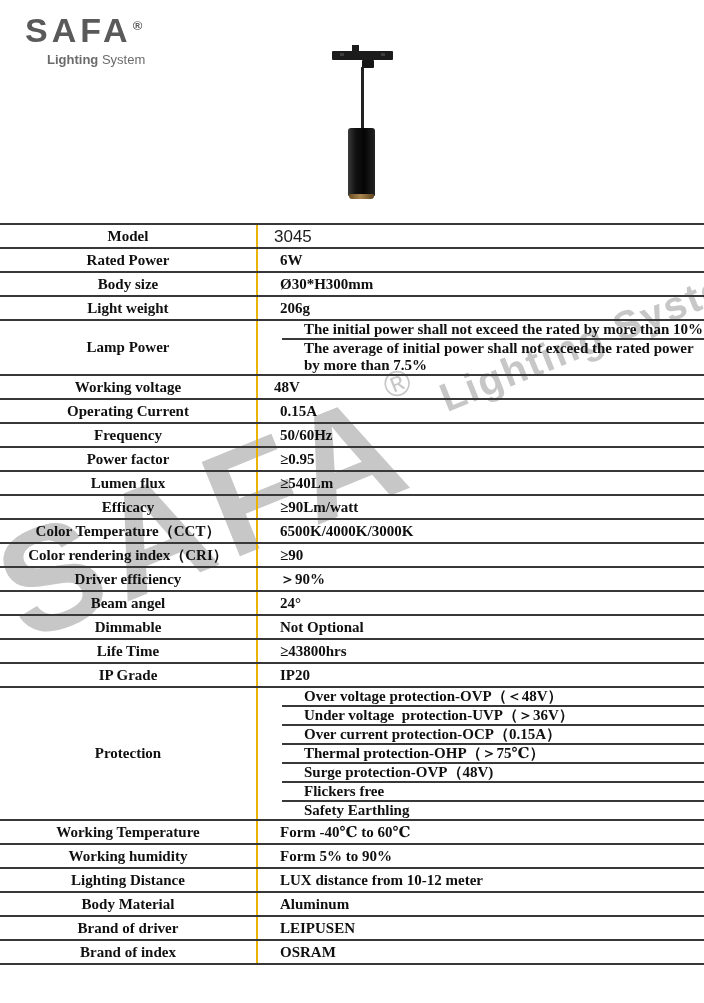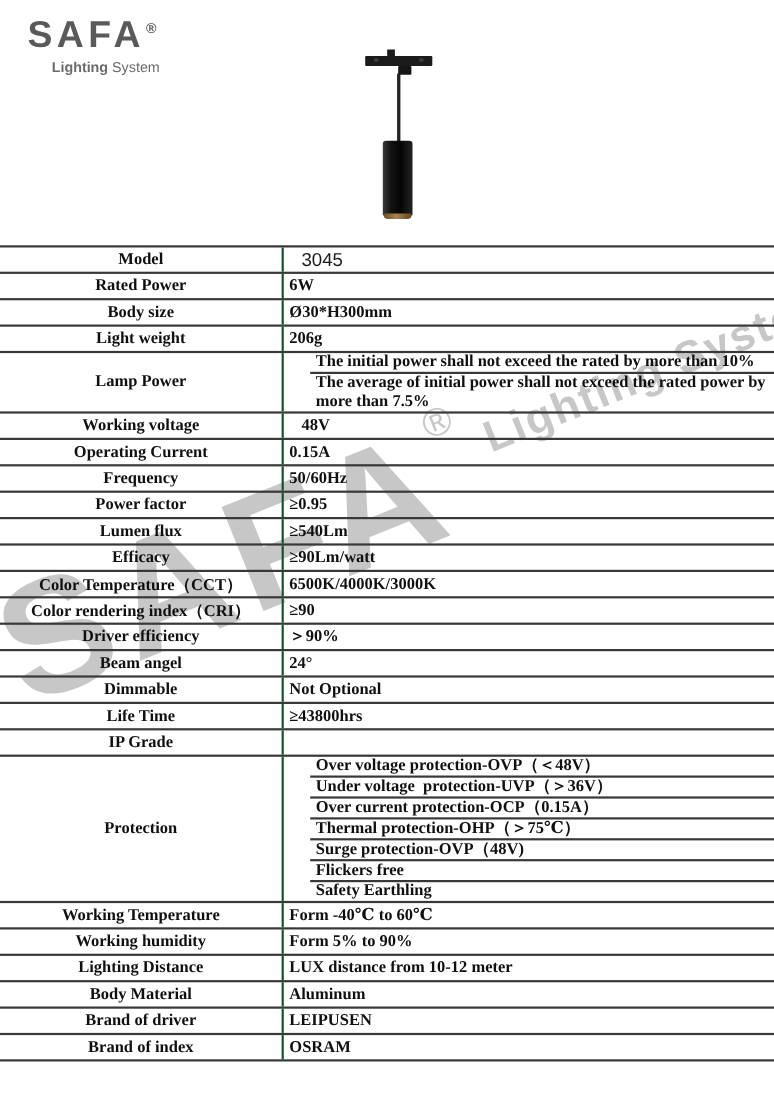--- a/index.html
+++ b/index.html
@@ -38,24 +38,24 @@
                pointer-events:none; }
   .wm-brand { font-size:148px; line-height:150px; font-weight:bold; letter-spacing:8px; }
   .wm-reg   { font-size:36px; margin:4px 6px 0 2px; }
   .wm-sub   { font-size:40px; font-weight:bold; letter-spacing:2px; margin:34px 0 0 16px; }
 
   
   .spec-table { position:absolute; left:0; top:223px; width:704px; z-index:2;
                 border-top:2px solid #383838; background:transparent; }
   .row  { display:flex; border-bottom:2px solid #383838; background:transparent; }
   .cell { font-size:15px; font-weight:bold; color:#101010; }
-  .label { flex:0 0 258px; width:258px; border-right:2px solid #14532d;
+  .label { flex:0 0 258px; width:258px; border-right:2px solid #eab308;
            display:flex; align-items:center; justify-content:center;
            text-align:center; padding:0 4px; }
-  .value { flex:1; display:flex; align-items:center; padding-left:5px;
+  .value { flex:1; display:flex; align-items:center; padding-left:22px;
            white-space:pre-wrap; line-height:17px; min-width:0; }
   .h22 > .value, .h22.sub { height:22px; }
   .row.h22 { min-height:24px; }
   .stack { flex:1; display:flex; flex-direction:column; min-width:0;margin-left:24px; }
   .sub   { border-bottom:2px solid #383838; }
   .sub:last-child { border-bottom:none; }
   .sub.s22 { height:22px; }
   .sub.s36 { height:36px; }
   .value-sans { font-family:"Liberation Sans","DejaVu Sans",sans-serif; font-weight:400;
                 font-size:17px; padding-left:16px; color:#1c1c1c; }
@@ -180,20 +180,21 @@
       <div class="cell value">Not Optional</div>
     </div>
 
     <div class="row h22">
       <div class="cell label">Life Time</div>
       <div class="cell value">≥43800hrs</div>
     </div>
 
     <div class="row h22">
       <div class="cell label">IP Grade</div>
+      <div class="cell value">IP20</div>
     </div>
 
     <div class="row">
       <div class="cell label">Protection</div>
       <div class="stack">
         <div class="cell value sub s22">Over voltage protection-OVP（＜48V）</div>
         <div class="cell value sub s22">Under voltage  protection-UVP（＞36V）</div>
         <div class="cell value sub s22">Over current protection-OCP（0.15A）</div>
         <div class="cell value sub s22">Thermal protection-OHP（＞75℃）</div>
         <div class="cell value sub s22">Surge protection-OVP（48V)</div>

